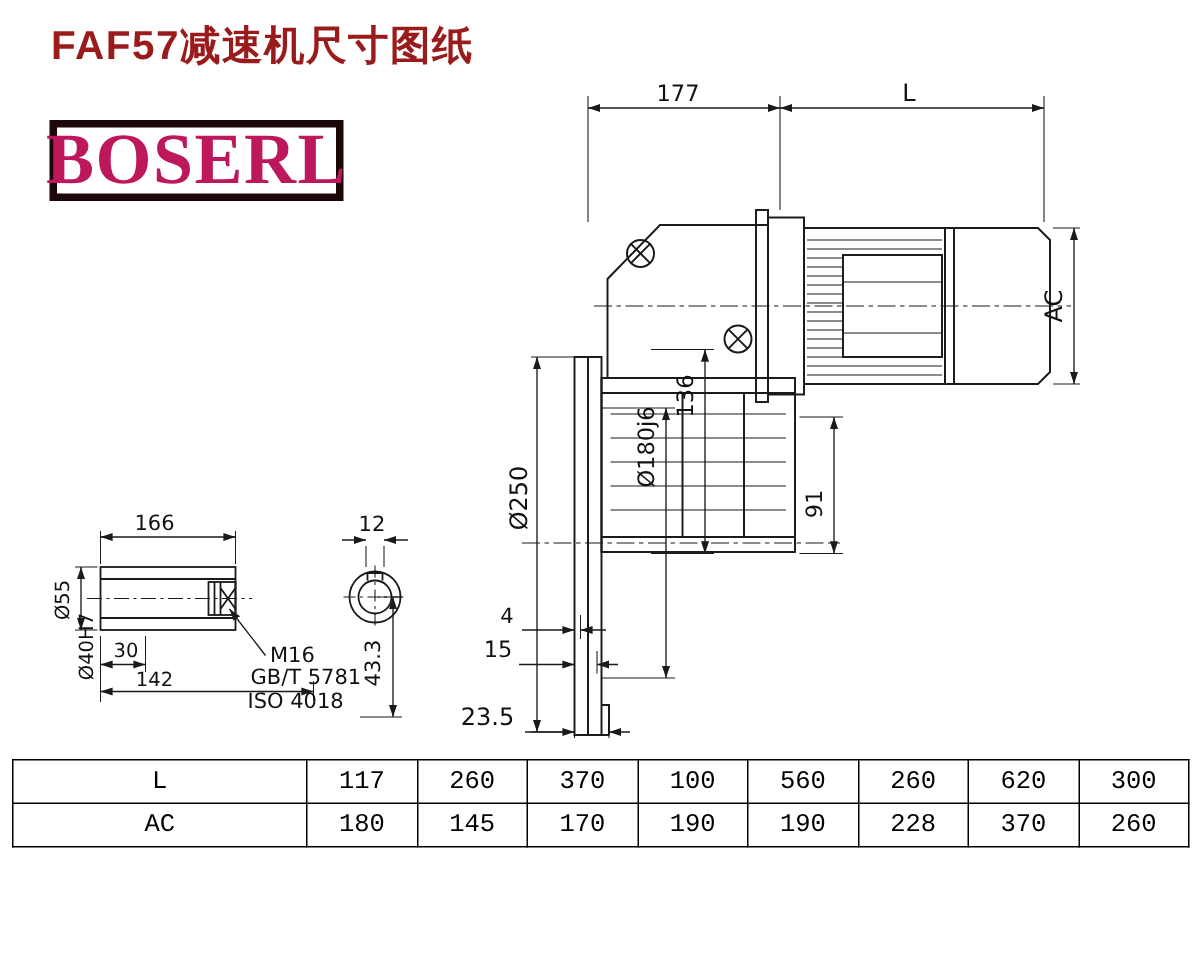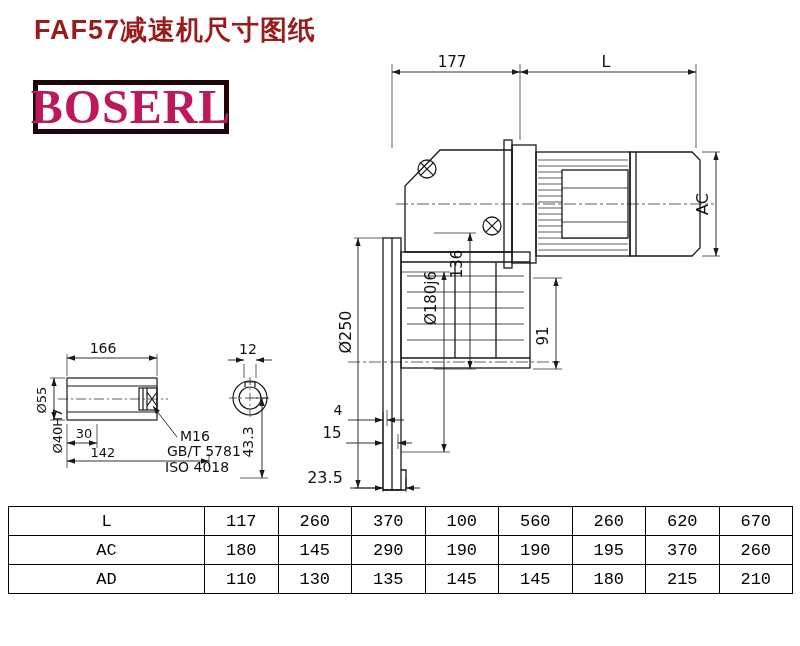--- a/index.html
+++ b/index.html
@@ -178,40 +178,29 @@
     <tbody>
       <tr>
         <td>L</td>
         <td>117</td>
         <td>260</td>
         <td>370</td>
         <td>100</td>
         <td>560</td>
         <td>260</td>
         <td>620</td>
-        <td>670</td>
+        <td>300</td>
       </tr>
       <tr>
         <td>AC</td>
         <td>180</td>
         <td>145</td>
-        <td>290</td>
+        <td>170</td>
         <td>190</td>
         <td>190</td>
-        <td>195</td>
+        <td>228</td>
         <td>370</td>
         <td>260</td>
       </tr>
-      <tr>
-        <td>AD</td>
-        <td>110</td>
-        <td>130</td>
-        <td>135</td>
-        <td>145</td>
-        <td>145</td>
-        <td>180</td>
-        <td>215</td>
-        <td>210</td>
-      </tr>
     </tbody>
   </table>
 
 </div>
 
 </body></html>

